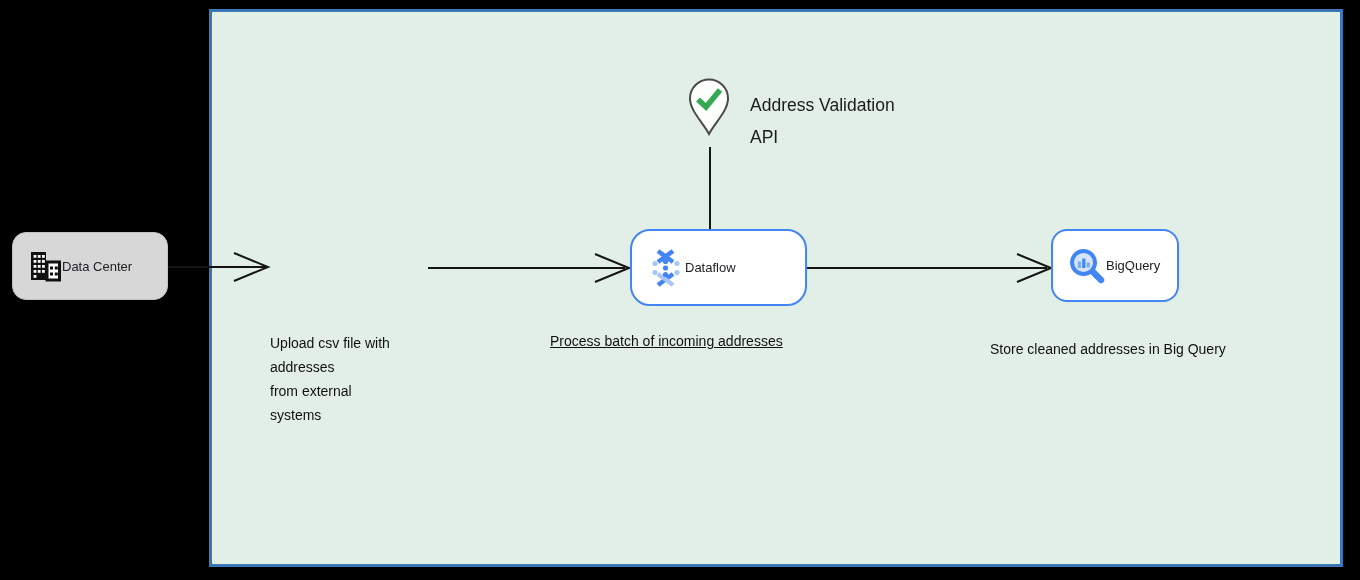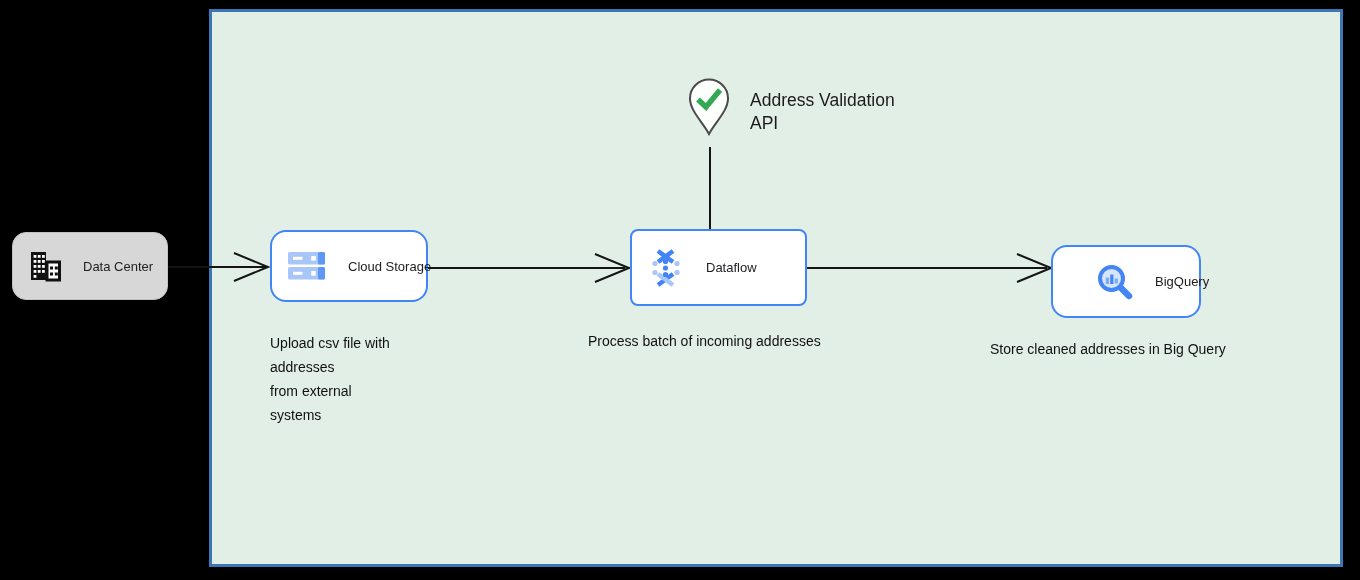--- a/index.html
+++ b/index.html
@@ -14,38 +14,38 @@
   .cloud-zone{
     position:absolute;left:209px;top:9px;width:1134px;height:558px;
     background:#E2EFE7;border:3px solid #3B77B5;box-sizing:border-box;
   }
   .connectors{position:absolute;left:0;top:0;width:1360px;height:580px;pointer-events:none;}
   .node{
     position:absolute;display:flex;align-items:center;box-sizing:border-box;
     border-radius:16px;background:#fff;border:2.5px solid #4285F4;
   }
   .node .icon{flex:0 0 auto;display:flex;align-items:center;justify-content:center;margin-left:15px;}
-  .node .lbl{margin-left:21px;font-size:13px;color:#202124;white-space:nowrap;}
+  .node .lbl{margin-left:0;font-size:13px;color:#202124;white-space:nowrap;}
   .node-gray{
     left:12px;top:232px;width:156px;height:68px;
     background:#D7D7D7;border:1.5px solid #C2C2C2;border-radius:14px;
   }
   .node-storage{left:270px;top:230px;width:158px;height:72px;}
-  .node-dataflow{left:630px;top:229px;width:177px;height:77px;border-radius:8px;}
-  .node-bigquery{left:1051px;top:245px;width:150px;height:73px;padding-left:28px;}
+  .node-dataflow{left:630px;top:229px;width:177px;height:77px;border-radius:20px;}
+  .node-bigquery{left:1051px;top:229px;width:128px;height:73px;}
   .pin{position:absolute;left:686px;top:76px;width:46px;height:62px;}
   .av-label{
     position:absolute;left:750px;top:89px;
-    font-size:17.5px;line-height:23px;color:#1b1b1b;white-space:pre-line;
+    font-size:17.5px;line-height:32px;color:#1b1b1b;white-space:pre-line;
   }
   .caption{
     position:absolute;font-size:14px;line-height:24px;color:#111;white-space:pre-line;
   }
   .cap-upload{left:270px;top:331px;}
-  .cap-process{left:588px;top:329px;}
+  .cap-process{left:550px;top:329px;text-decoration:underline;}
   .cap-store{left:990px;top:337px;}
 </style>
 </head>
 <body>
 
 <div class="canvas">
 
   <div class="cloud-zone"></div>
 
   <svg class="connectors" viewBox="0 0 1360 580">
@@ -86,35 +86,20 @@
           <rect x="22" y="16.5" width="3" height="3"></rect>
             <rect x="26.8" y="16.5" width="3" height="3"></rect>
           <rect x="22" y="22.5" width="3" height="3"></rect>
             <rect x="26.8" y="22.5" width="3" height="3"></rect>
         </g>
       </svg>
     </span>
     <span class="lbl">Data Center</span>
   </div>
 
-  <div class="node node-storage">
-    <span class="icon">
-      <svg width="40" height="32" viewBox="0 0 40 32">
-        <rect x="1" y="2" width="37" height="12.5" rx="1.5" fill="#A9C6F8"></rect>
-        <rect x="31" y="2" width="7" height="12.5" rx="1.5" fill="#5E97F6"></rect>
-        <rect x="6" y="6.8" width="9.5" height="3" fill="#fff"></rect>
-        <rect x="24.2" y="6" width="4.6" height="4.6" fill="#fff"></rect>
-        <rect x="1" y="17" width="37" height="12.5" rx="1.5" fill="#A9C6F8"></rect>
-        <rect x="31" y="17" width="7" height="12.5" rx="1.5" fill="#5E97F6"></rect>
-        <rect x="6" y="21.8" width="9.5" height="3" fill="#fff"></rect>
-        <rect x="24.2" y="21" width="4.6" height="4.6" fill="#fff"></rect>
-      </svg>
-    </span>
-    <span class="lbl">Cloud Storage</span>
-  </div>
 
   <div class="node node-dataflow">
     <span class="icon">
       <svg width="38" height="42" viewBox="0 0 38 42">
         <g stroke="#4285F4" stroke-width="4.6" stroke-linecap="butt">
           <line x1="11" y1="4" x2="26" y2="15"></line>
           <line x1="26" y1="4" x2="11" y2="15"></line>
           <line x1="26" y1="27" x2="11" y2="38"></line>
         </g>
         <g stroke="#A9C6F8" stroke-width="4.6">

